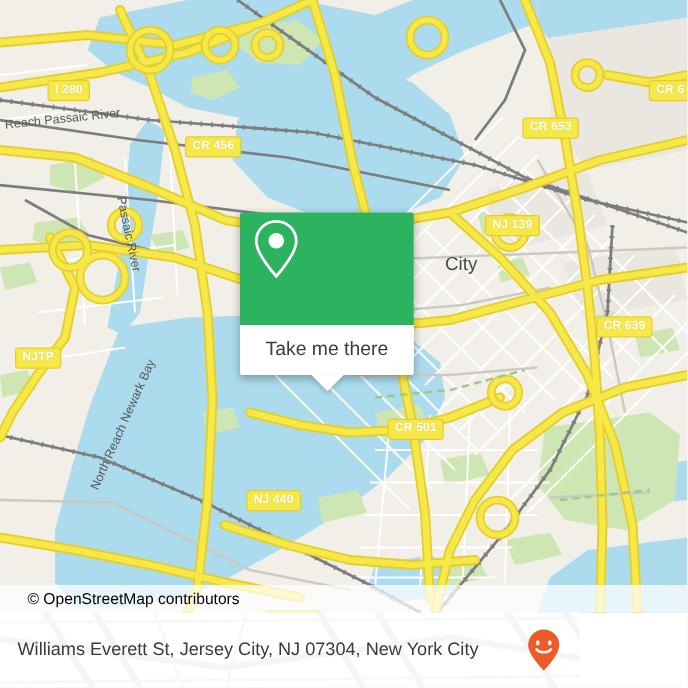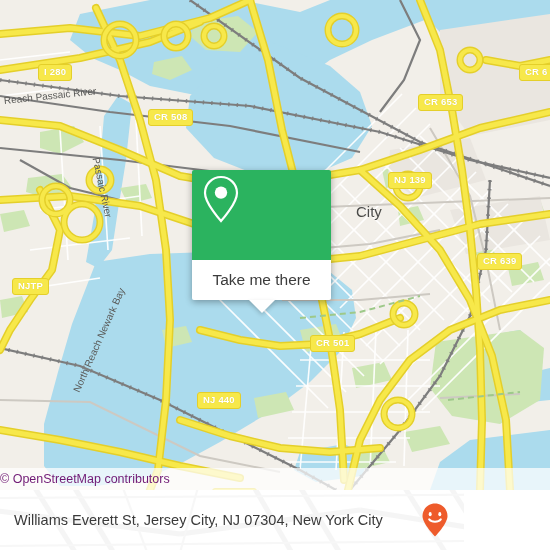--- a/index.html
+++ b/index.html
@@ -52,24 +52,24 @@
     color:#4b4b49;
     font-size:15px;
     white-space:nowrap;
     font-family:"Liberation Sans", sans-serif;
   }
 
   
   .attrib {
     position:absolute; left:0; bottom:0; width:550px; height:22px;
     background:rgba(255,255,255,.72);
-    color:#701a75;
+    color:#000000;
     font-size:12.5px;
     line-height:22px;
-    padding-left:0;
+    padding-left:22px;
     font-family:"Liberation Sans", sans-serif;
   }
 
   
   .card {
     position:absolute; left:192px; top:126px; width:139px;
     box-shadow:0 2px 7px rgba(0,0,0,.33);
     border-radius:2px;
     overflow:visible;
     z-index:40;
@@ -345,21 +345,21 @@
       </g>
     </svg>
 
     <div class="maplabel" style="left:4px; top:95px; transform:rotate(-6deg); transform-origin:left center;">Reach Passaic River</div>
     <div class="maplabel" style="left:96px; top:152px; transform:rotate(78deg); transform-origin:left center;">Passaic River</div>
     <div class="maplabel" style="left:76px; top:386px; transform:rotate(-66deg); transform-origin:left center;">North Reach Newark Bay</div>
 
     <div class="citylabel" style="left:356px; top:203px;">City</div>
 
     <div class="shield" style="left:38px;  top:16px;">I 280</div>
-    <div class="shield" style="left:148px; top:61px;">CR 508</div>
+    <div class="shield" style="left:148px; top:61px;">CR 456</div>
     <div class="shield" style="left:418px; top:46px;">CR 653</div>
     <div class="shield" style="left:519px; top:16px;">CR 6</div>
     <div class="shield" style="left:388px; top:124px;">NJ 139</div>
     <div class="shield" style="left:477px; top:205px;">CR 639</div>
     <div class="shield" style="left:12px;  top:230px;">NJTP</div>
     <div class="shield" style="left:310px; top:287px;">CR 501</div>
     <div class="shield" style="left:197px; top:344px;">NJ 440</div>
     <div class="shield" style="left:212px; top:440px;">CR 501</div>
 
     <div class="card">

